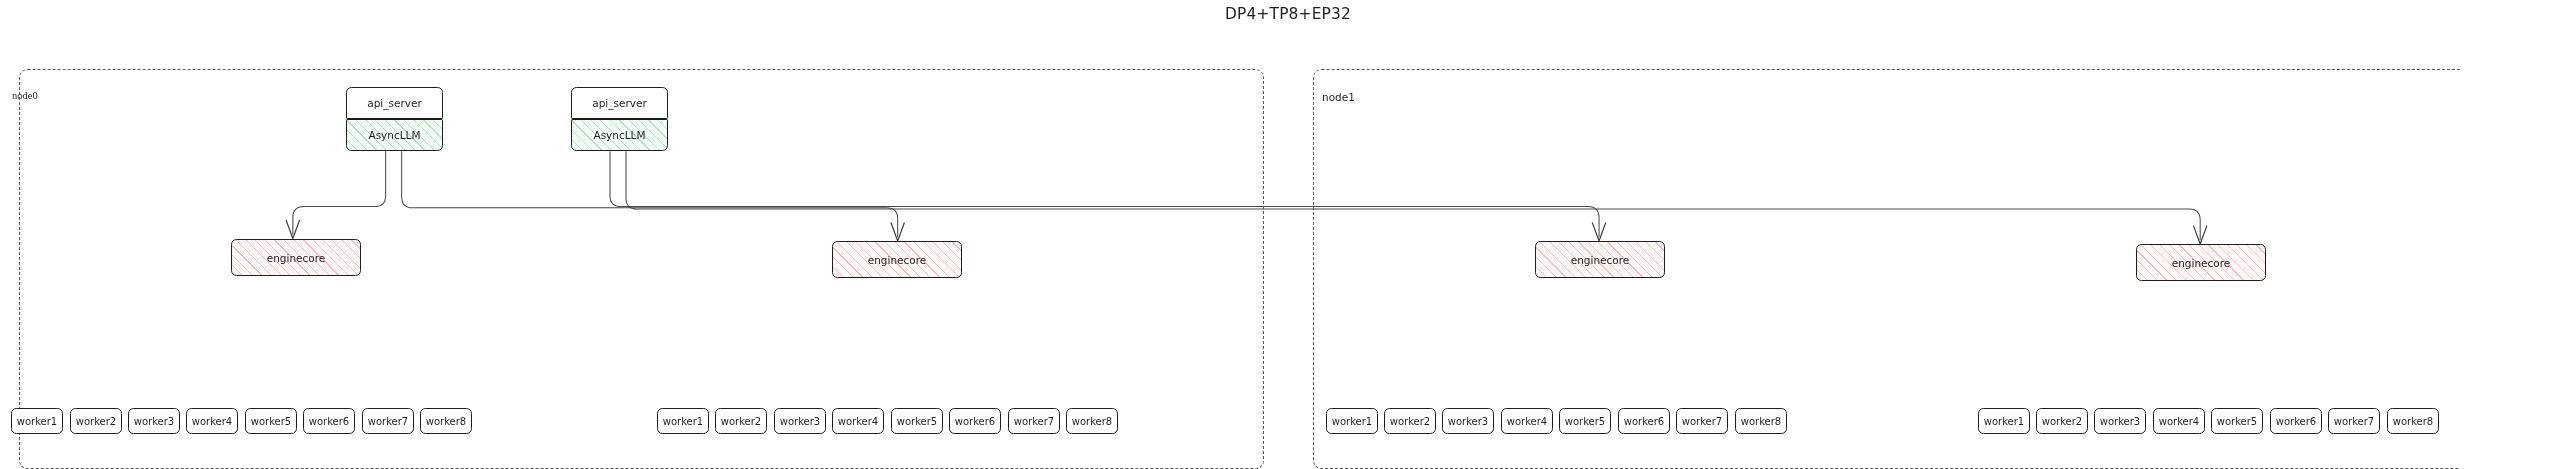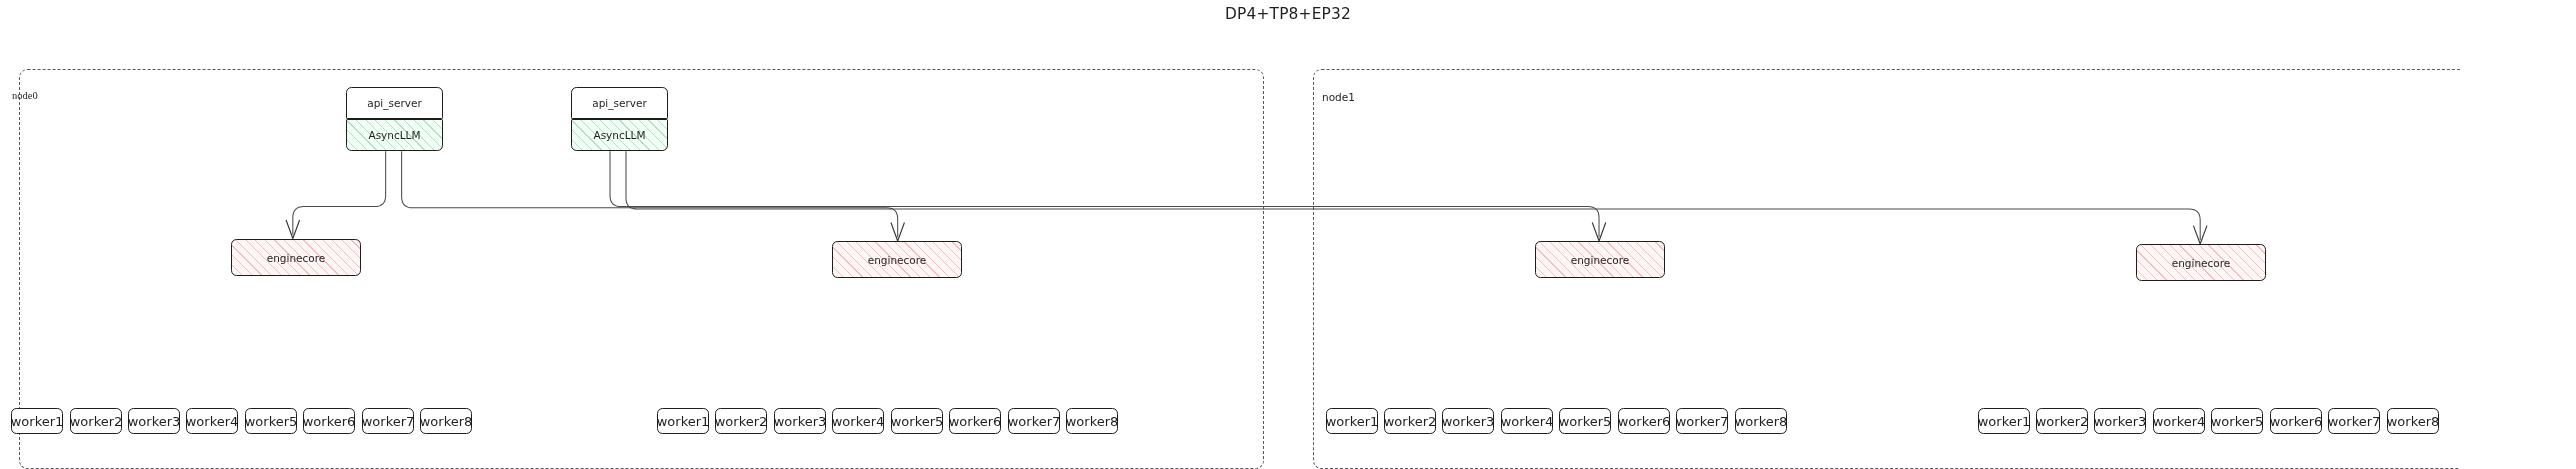--- a/index.html
+++ b/index.html
@@ -92,21 +92,21 @@
 
   .worker-box{
     position:absolute;
     box-sizing:border-box;
     border:1.4px solid #1d1d1d;
     border-radius:5.5px;
     background:#ffffff;
     display:flex;
     align-items:center;
     justify-content:center;
-    font-size:13px;
+    font-size:10px;
     color:#1f1f1f;
     white-space:nowrap;
     z-index:4;
   }
 
   
   #edge-layer{
     position:absolute;
     left:0; top:0;
     width:2576px;

